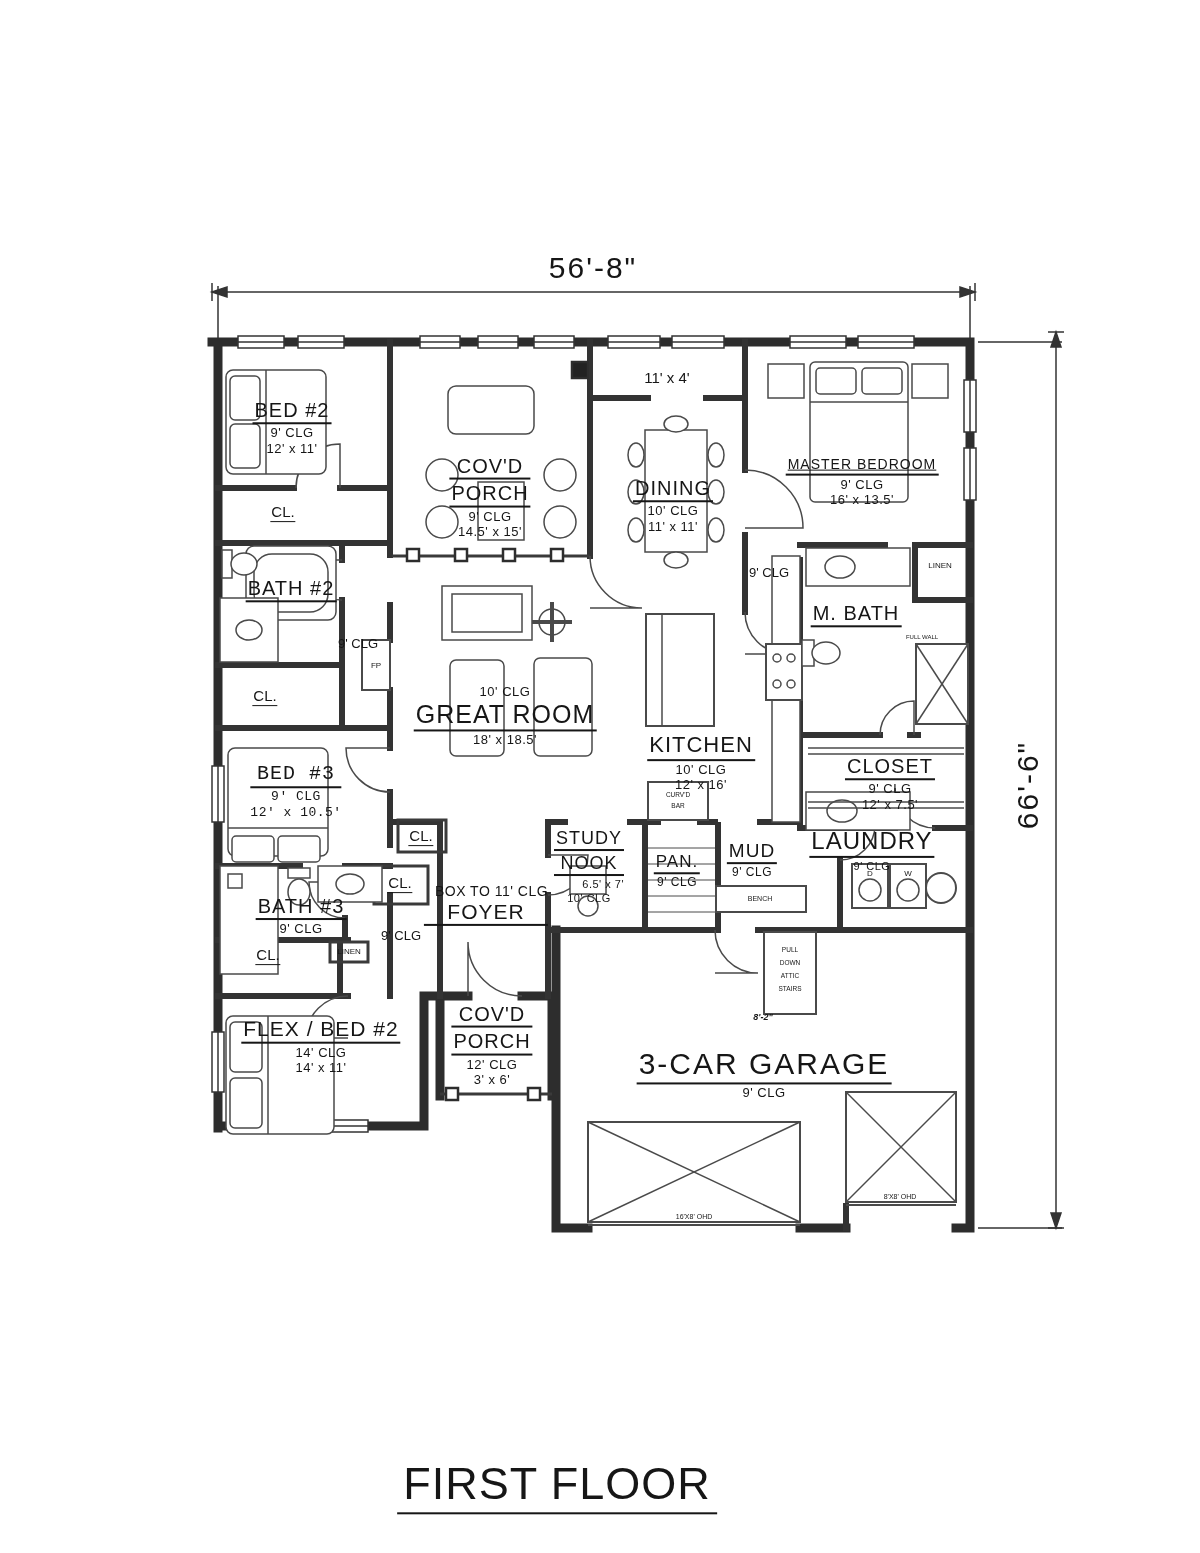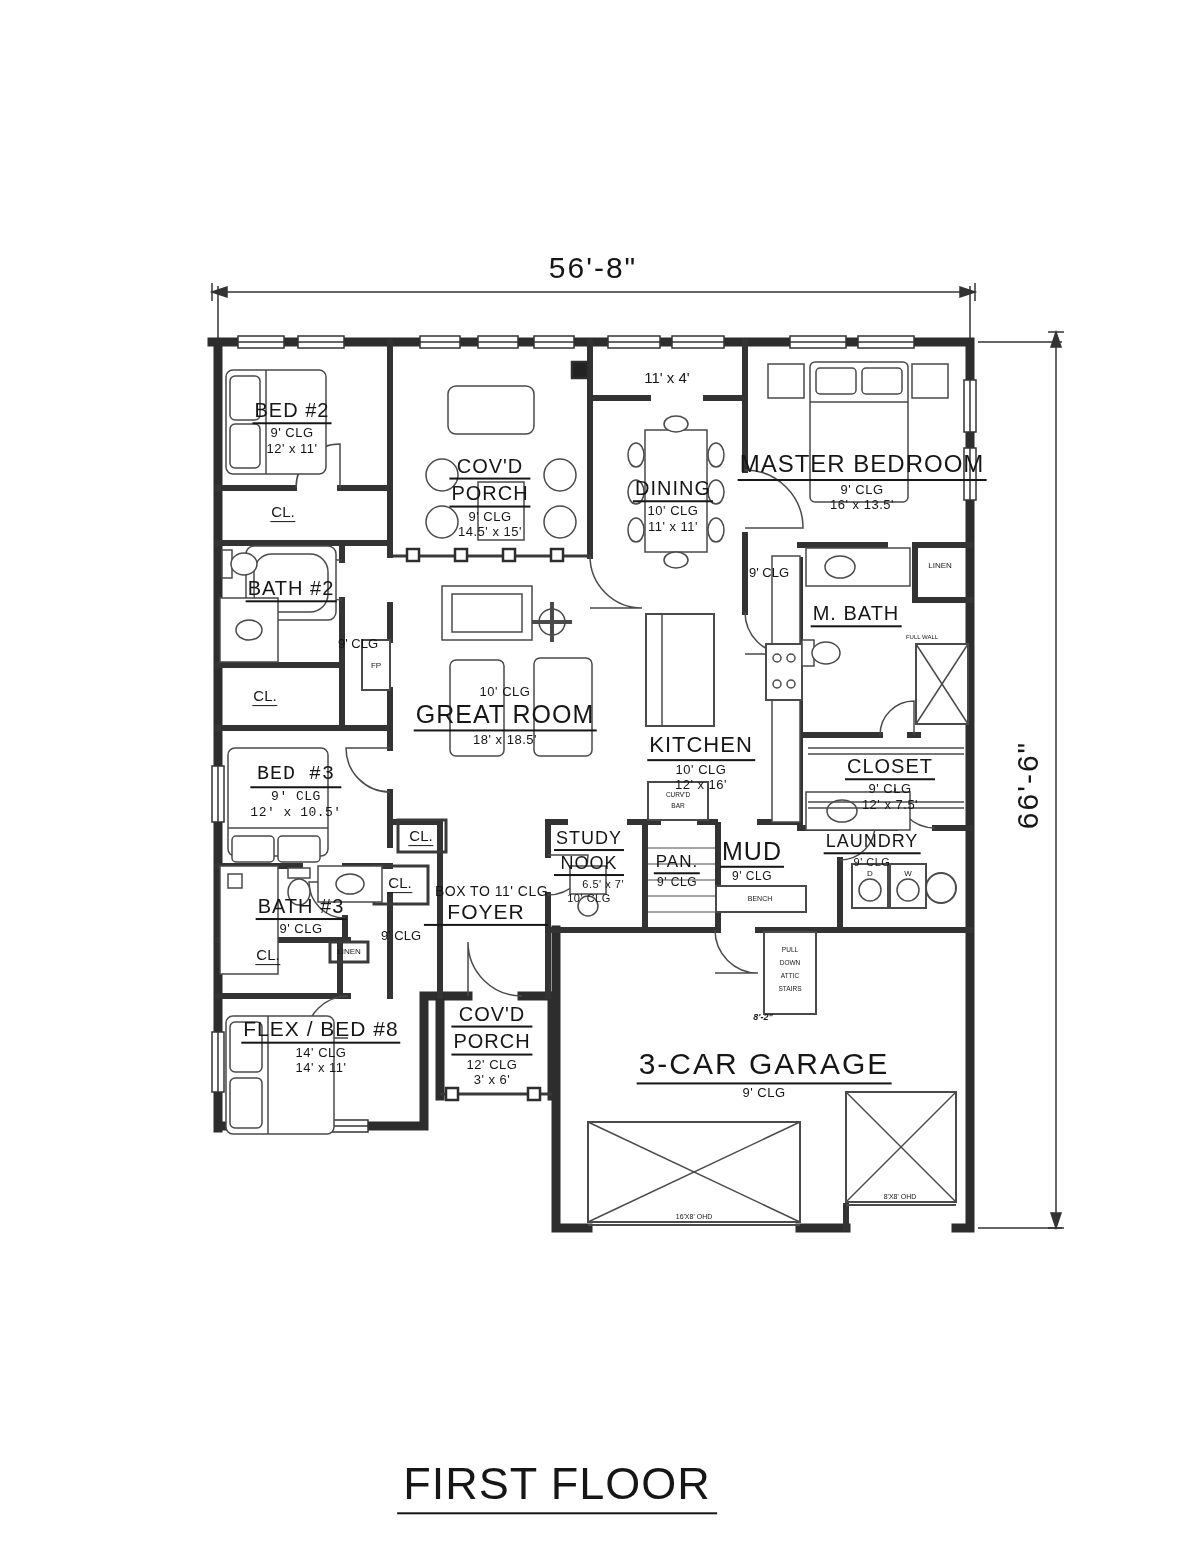--- a/index.html
+++ b/index.html
@@ -13,21 +13,21 @@
   .sub{display:block;font-size:13px;letter-spacing:.5px;margin-top:1px;}
   .note{display:block;font-size:14px;letter-spacing:.5px;margin-left:11px;}
   .cl{font-size:15px;border-bottom:1.5px solid #161616;padding:0 1px;}
   .clg{font-size:13px;}
   .tiny{font-size:8px;letter-spacing:0;}
   .micro{font-size:6.5px;line-height:1.25;}
   .dimtxt{font-size:30px;letter-spacing:2px;}
   .vert{transform:translate(-50%,-50%) rotate(-90deg);}
   .big .rn{font-size:25px;}
   .huge .rn{font-size:30px;letter-spacing:2px;}
-  .master .rn{font-size:24px;}
+  .master .rn{font-size:14px;text-decoration:underline;}
   .title{font-size:45px;letter-spacing:1px;border-bottom:2.5px solid #161616;padding:0 6px 3px 6px;}
   .italic{font-style:italic;font-weight:bold;font-size:9px;}
 </style>
 </head>
 <body>
 
 <div id="canvas">
 
 <svg id="plan-svg" width="1200" height="1553" viewBox="0 0 1200 1553">
 
@@ -345,41 +345,41 @@
   <span class="sub" style="font-size:11px;text-align:right;">6.5' x 7'</span>
   <span class="sub" style="font-size:11px;">10' CLG</span>
 </div>
 
 <div class="lbl" style="left:677px;top:871px;">
   <span class="rn" style="font-size:17px;">PAN.</span>
   <span class="sub" style="font-size:12px;">9' CLG</span>
 </div>
 
 <div class="lbl" style="left:752px;top:860px;">
-  <span class="rn" style="font-size:25px;">MUD</span>
+  <span class="rn" style="font-size:19px;">MUD</span>
   <span class="sub" style="font-size:12px;">9' CLG</span>
 </div>
 
 <div class="lbl" style="left:872px;top:850px;">
-  <span class="rn" style="font-size:18px;">LAUNDRY</span>
+  <span class="rn" style="font-size:24px;">LAUNDRY</span>
   <span class="sub" style="font-size:11px;">9' CLG</span>
 </div>
 
 <div class="lbl" style="left:301px;top:916px;">
   <span class="rn">BATH #3</span>
   <span class="sub">9' CLG</span>
 </div>
 
 <div class="lbl" style="left:486px;top:906px;">
   <span class="note">BOX TO 11' CLG</span>
   <span class="rn" style="font-size:21px;">FOYER</span>
 </div>
 
 <div class="lbl" style="left:321px;top:1046px;">
-  <span class="rn" style="font-size:21px;">FLEX / BED #8</span>
+  <span class="rn" style="font-size:21px;">FLEX / BED #2</span>
   <span class="sub">14' CLG</span>
   <span class="sub">14' x 11'</span>
 </div>
 
 <div class="lbl" style="left:492px;top:1045px;">
   <span class="rn">COV'D</span>
   <span class="rn">PORCH</span>
   <span class="sub">12' CLG</span>
   <span class="sub">3' x 6'</span>
 </div>

